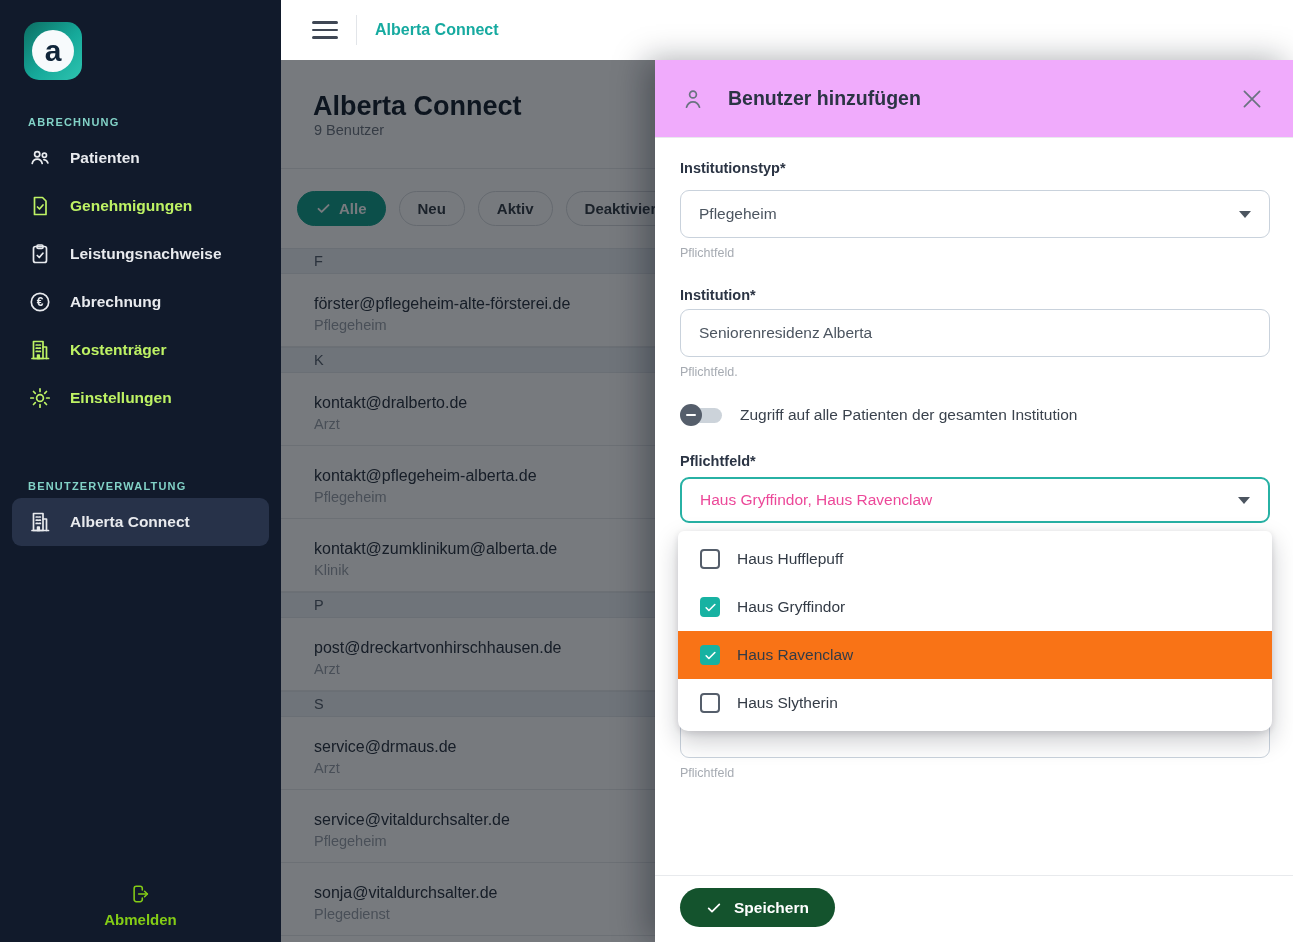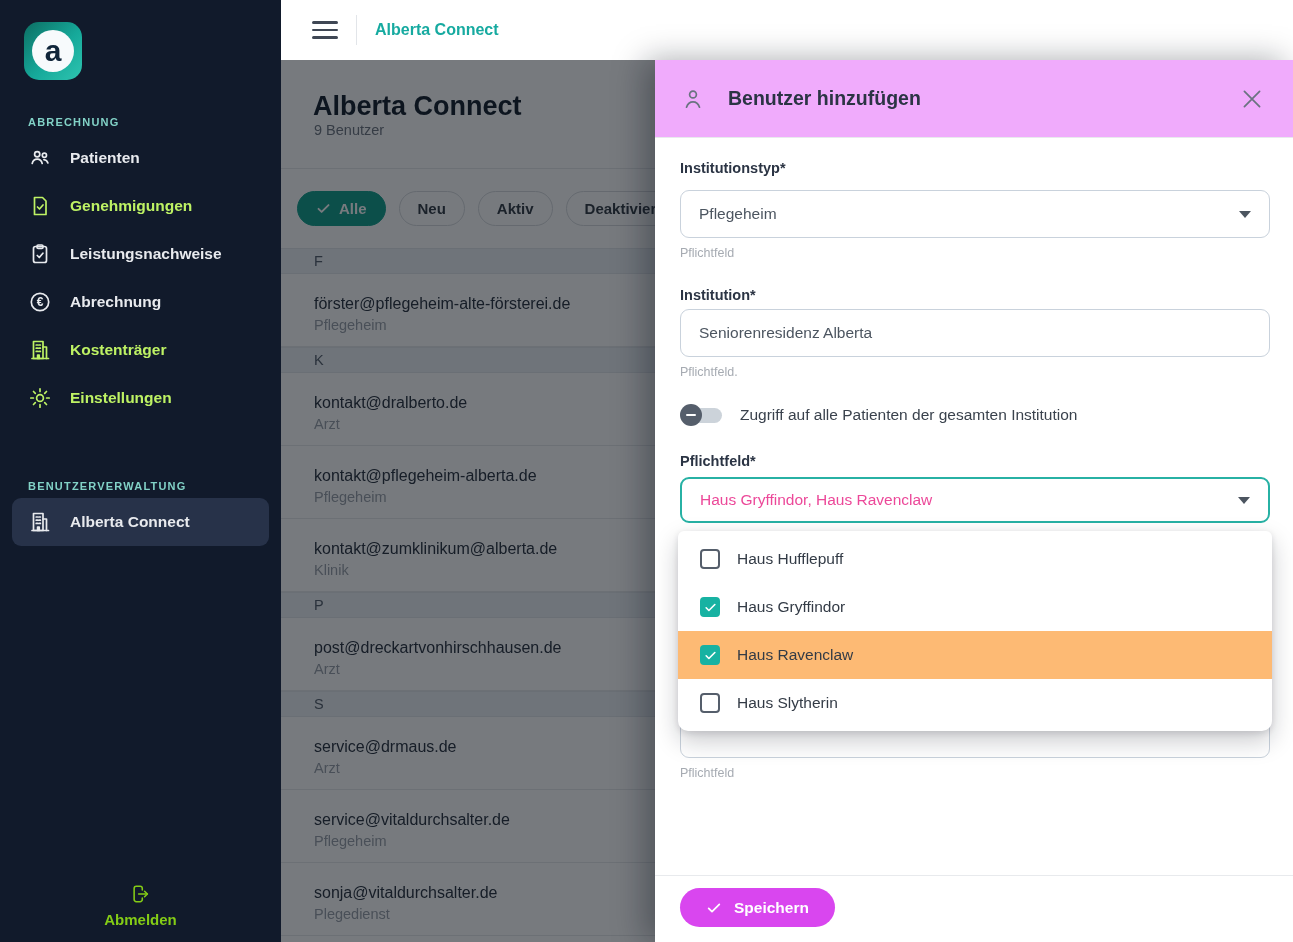--- a/index.html
+++ b/index.html
@@ -117,30 +117,30 @@
   .tgl .knob::after { content:""; width:10px; height:2.4px; background:#fff; border-radius:2px; }
   .toggle-label { font-size:15.5px; color:#3a424d; }
 
   .dropdown {
     position:absolute; left:23px; top:471px; width:594px; z-index:3;
     background:#fff; border-radius:6px 6px 10px 10px;
     box-shadow:0 10px 24px rgba(15,20,30,0.22), 0 2px 6px rgba(15,20,30,0.12);
     padding:4px 0; 
   }
   .opt { height:48px; display:flex; align-items:center; gap:17px; padding:0 22px; cursor:pointer; font-size:15.5px; color:#333b46; }
-  .opt.highlight { background:#fdba74; }
+  .opt.highlight { background:#f97316; }
   .cbox { width:20px; height:20px; border-radius:4px; border:2px solid #555e6b; flex:0 0 20px;
     display:flex; align-items:center; justify-content:center; background:#fff; }
   .cbox.checked { border-color:#17b2a2; background:#17b2a2; }
   .cbox .ck { width:13px; height:13px; }
 
   .drawer-foot-line { position:absolute; left:0; right:0; top:815px; height:1px; background:#e8eaed; }
   .save-btn {
     position:absolute; left:25px; top:828px; height:39px; padding:0 26px;
-    border:none; border-radius:22px; background:#d946ef; color:#fff;
+    border:none; border-radius:22px; background:#14532d; color:#fff;
     font-family:"Liberation Sans",sans-serif; font-size:15.5px; font-weight:700;
     display:flex; align-items:center; gap:12px; cursor:pointer;
   }
   .save-btn .ck { width:16px; height:16px; }
 </style>
 </head>
 <body>
 
 <aside class="sidebar">
   <div class="logo">

